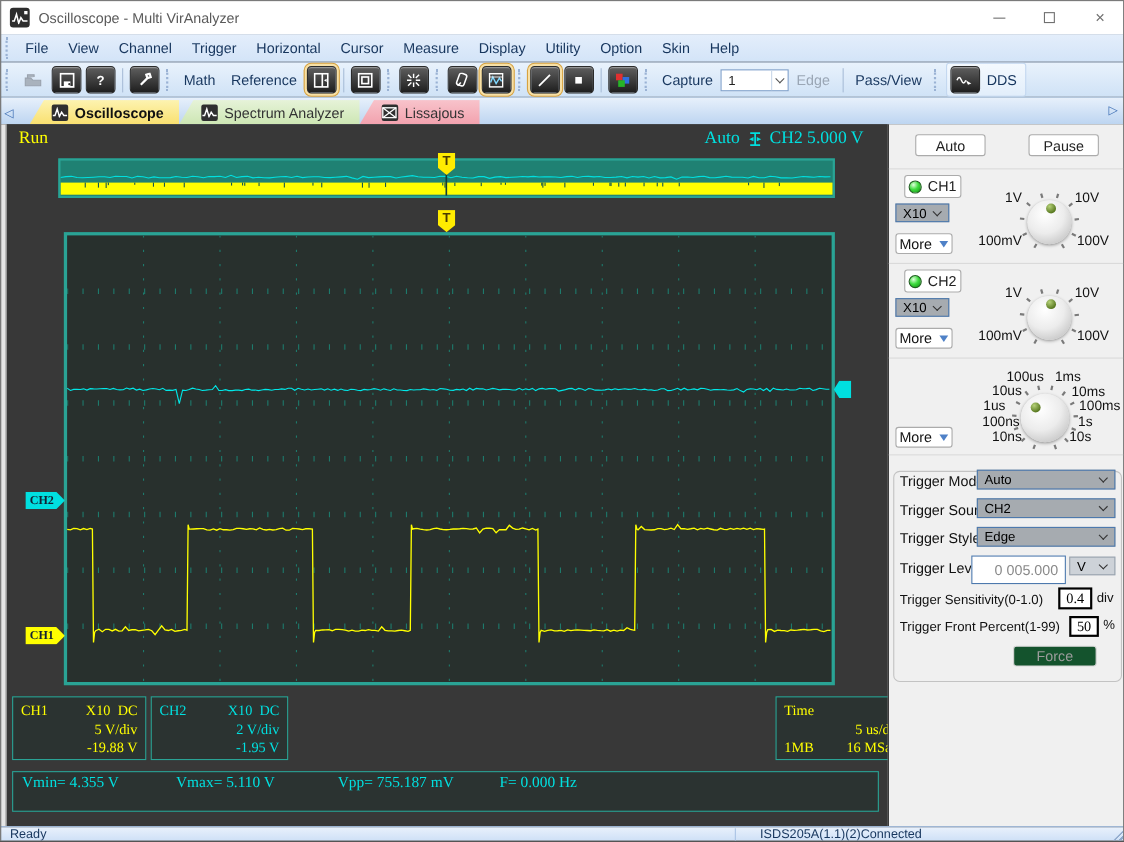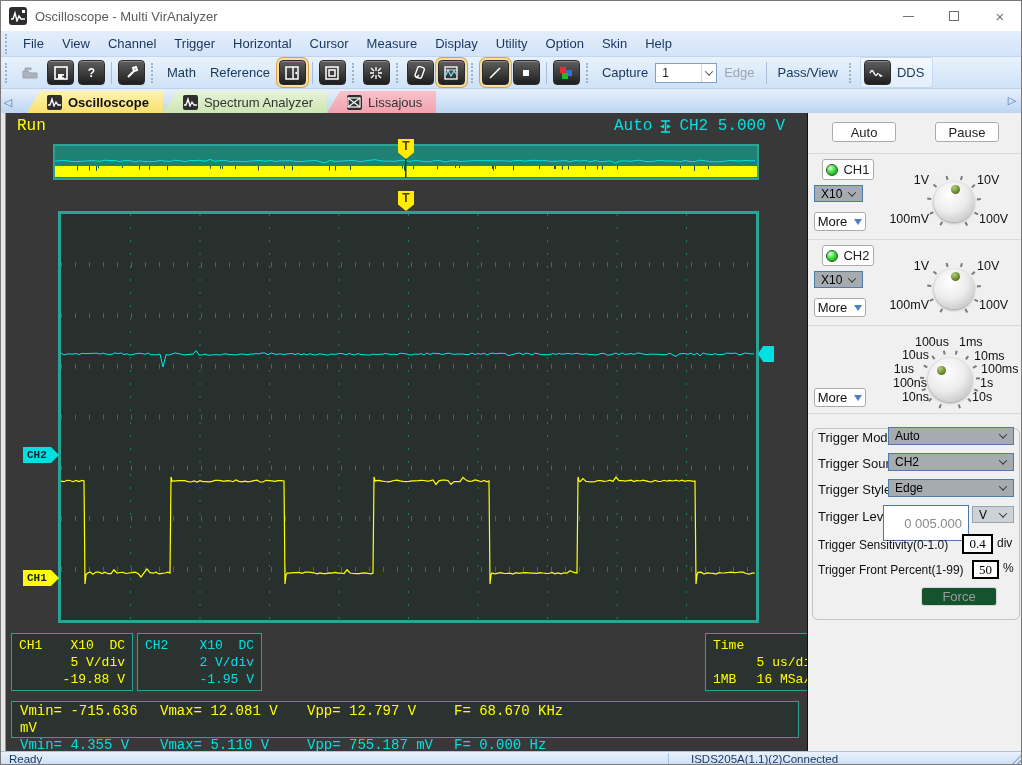--- a/index.html
+++ b/index.html
@@ -61,21 +61,21 @@
   .tab .tabicon { width:15px; height:15px; background:#2f2f2f; border-radius:2px; position:relative; flex:0 0 auto;}
   .tab .tabicon svg { position:absolute; left:0; top:2px; }
   .tab.sel { background:linear-gradient(#fdf3b0,#f9e070); font-weight:bold; color:#111; }
   .tab.green { background:linear-gradient(#e6f3d8,#cde6b4); }
   .tab.pink  { background:linear-gradient(#f8c3cb,#f2a2ae); }
 
   
   .scope { position:absolute; left:0; top:112px; width:806px; height:638px; background:#383838; }
   .leftstrip { position:absolute; left:0; top:0; width:5px; height:638px; background:#e6e6e6;
                border-right:1px solid #8f8f8f; }
-  .serif { font-family:Liberation Mono, monospace; }
+  .serif { font-family:Liberation Serif, serif; }
   .run-label { position:absolute; left:16px; top:4px; color:#ffff00; font-size:16px; }
   .trig-status { position:absolute; right:22px; top:4px; color:#00e0e0; font-size:16px;
                  display:flex; align-items:center; gap:7px; }
   .overview { position:absolute; left:52px; top:31px; width:706px; height:36px;
               border:2px solid #2aa395; background:#1f8173; }
   .ttag { position:absolute; width:16px; height:20px; background:#ffec00; color:#4a3c00;
           font-size:12px; font-weight:bold; text-align:center; line-height:15px; z-index:5;
           clip-path:polygon(0 0,100% 0,100% 68%,50% 100%,0 68%); }
   .plot { position:absolute; left:57px; top:98px; width:701px; height:412px;
           border:3px solid #2aa395; background:#28302d; }
@@ -437,26 +437,20 @@
       <div class="row r">
           <span>5 us/div</span>
         </div>
       <div class="row">
           <span>1MB</span>
         <span>16 MSa/s</span>
         </div>
     </div>
 
     <div class="measurebar serif">
-      <div class="mrow y">
-        <span>Vmin= -715.636 mV</span>
-        <span>Vmax= 12.081 V</span>
-        <span>Vpp= 12.797 V</span>
-        <span>F= 68.670 KHz</span>
-      </div>
       <div class="mrow c">
         <span>Vmin= 4.355 V</span>
         <span>Vmax= 5.110 V</span>
         <span>Vpp= 755.187 mV</span>
         <span>F= 0.000 Hz</span>
       </div>
     </div>
   </div>
 
   <div class="panel">
@@ -574,21 +568,21 @@
       <div class="select" style="left:80px; top:39px; width:126px; height:18px;">
         <span>CH2</span>
           <span class="chev"></span>
       </div>
       <span class="plabel" style="left:10px; top:68px;">Trigger Style</span>
       <div class="select" style="left:80px; top:65px; width:126px; height:18px;">
         <span>Edge</span>
           <span class="chev"></span>
       </div>
       <span class="plabel" style="left:10px; top:95px;">Trigger Level</span>
-      <input class="tinput" style="left: 75px; top: 91px; width: 86px; height: 36px;" value="0 005.000">
+      <input class="tinput" style="left: 75px; top: 91px; width: 86px; height: 26px;" value="0 005.000">
       <div class="select" style="left:164px; top:92px; width:42px; height:17px; background:#cdd2d8; border-color:#9aa4b0;">
         <span>V</span>
           <span class="chev"></span>
       </div>
       <span class="plabel small" style="left:10px; top:124px;">Trigger Sensitivity(0-1.0)</span>
       <input class="ninput" style="left: 154px; top: 120px; width: 31px; height: 20px;" value="0.4">
       <span class="plabel small" style="left:189px; top:122px;">div</span>
       <span class="plabel small" style="left:10px; top:149px;">Trigger Front Percent(1-99)</span>
       <input class="ninput" style="left: 164px; top: 146px; width: 27px; height: 19px;" value="50">
       <span class="plabel small" style="left:195px; top:147px;">%</span>

